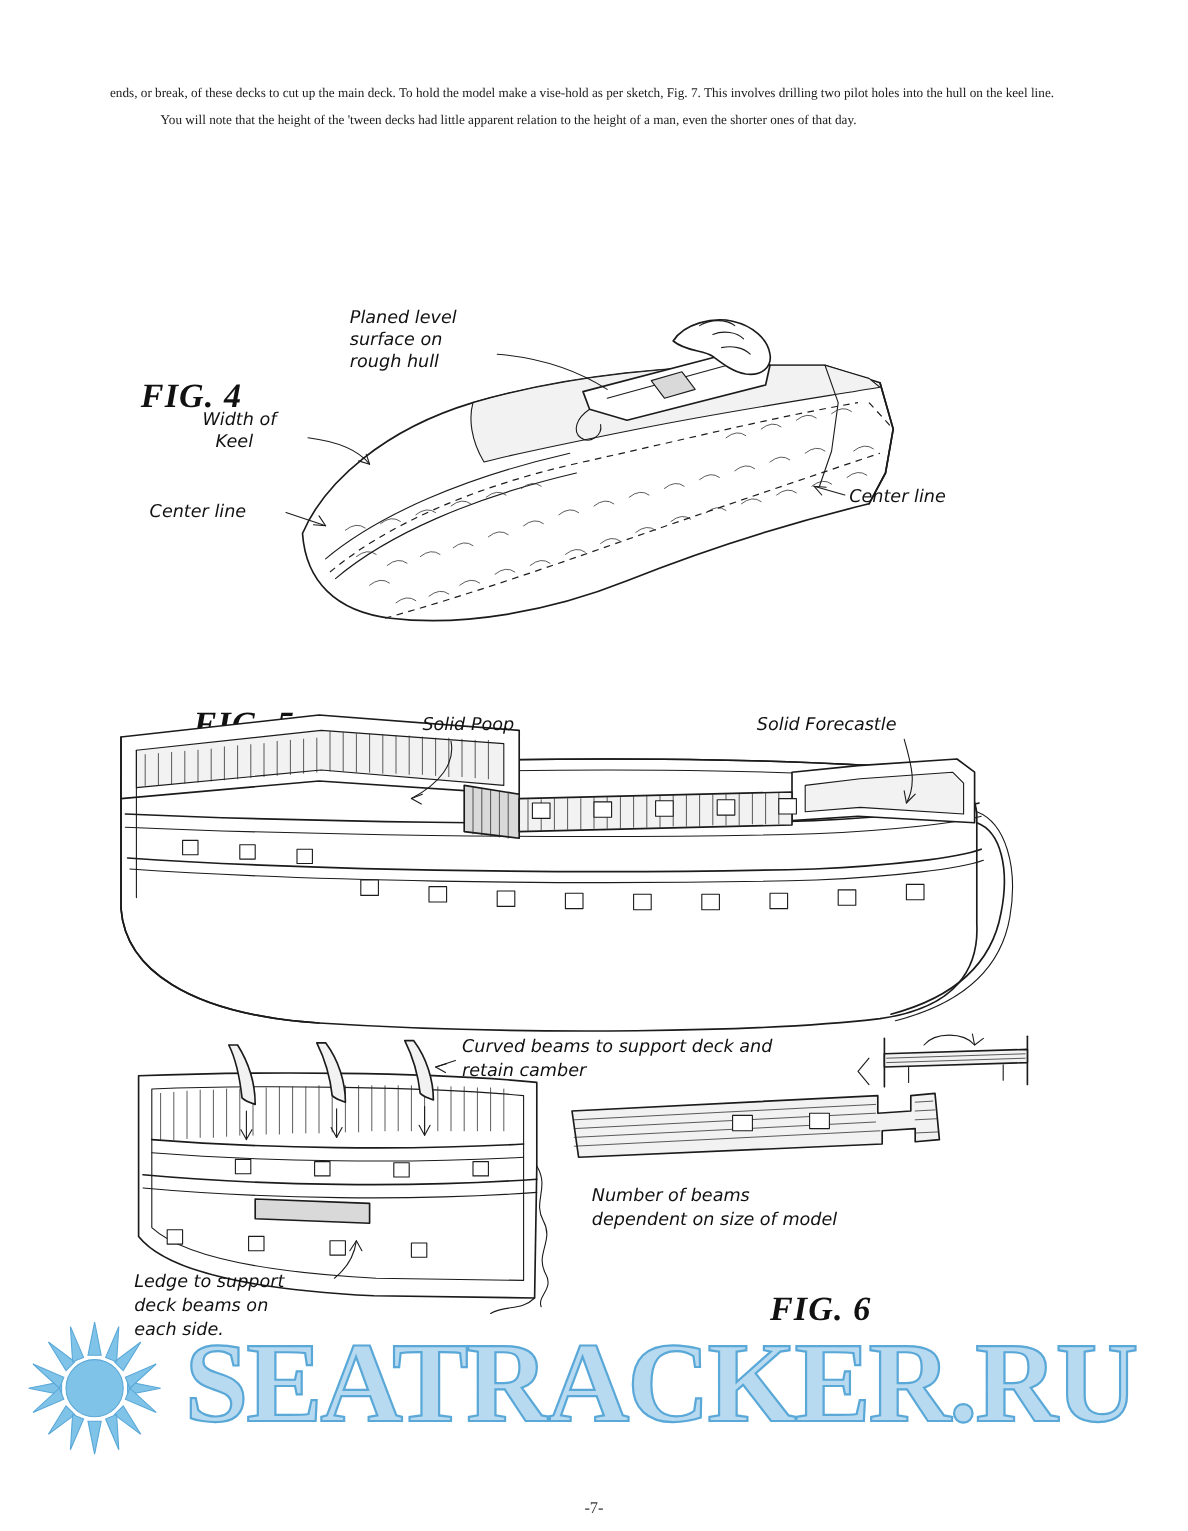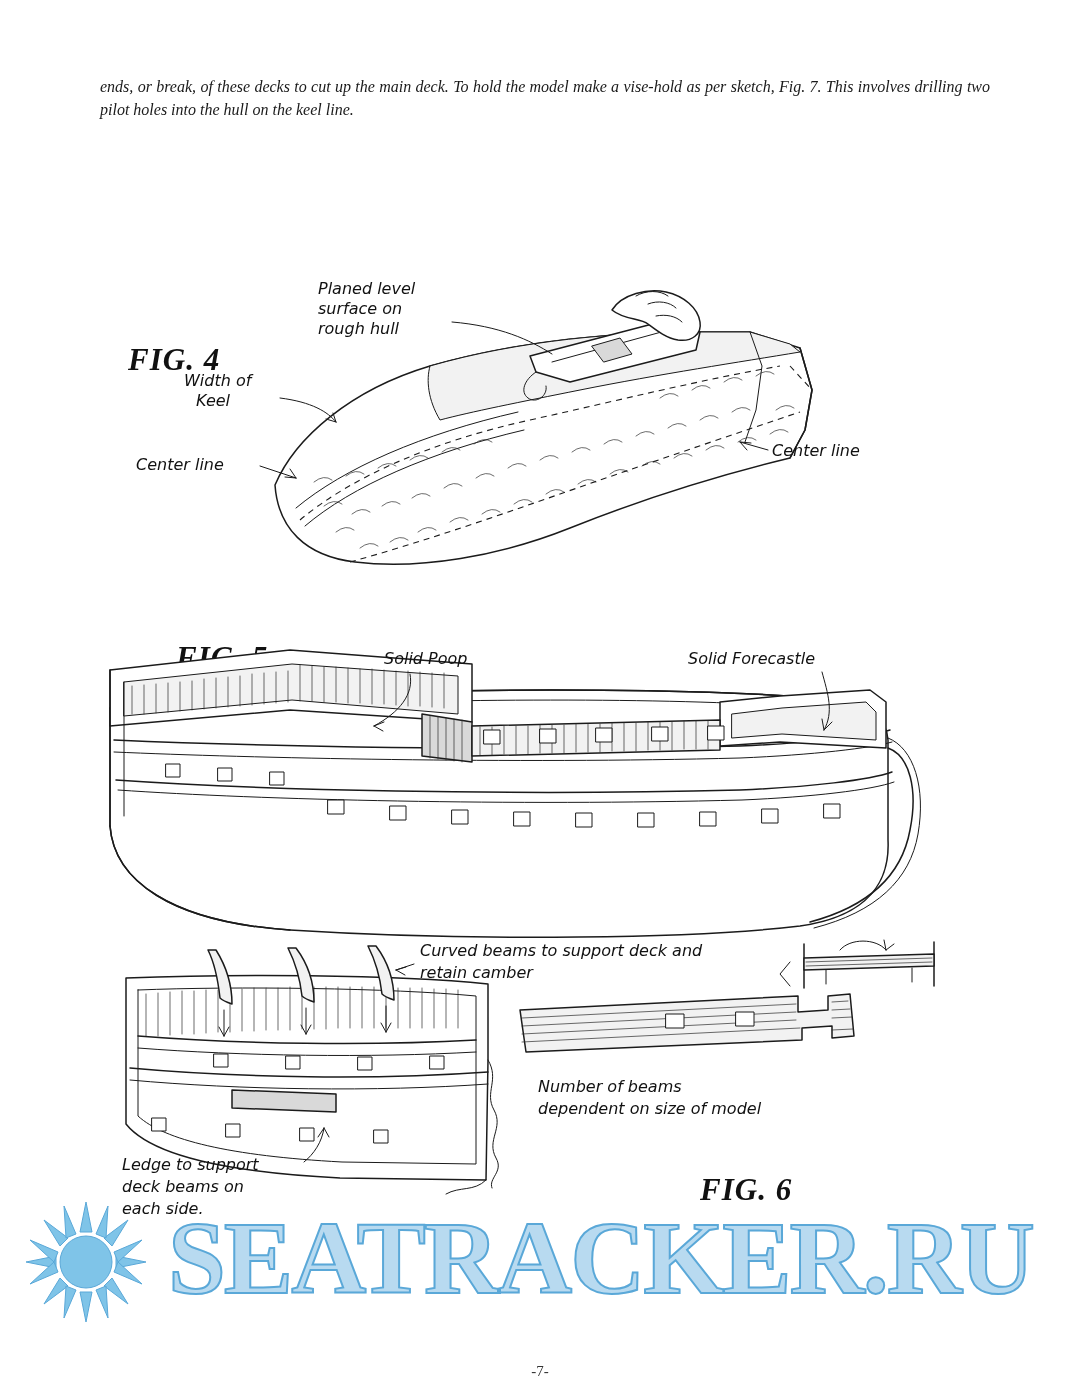--- a/index.html
+++ b/index.html
@@ -3,21 +3,21 @@
 <meta charset="utf-8">
 <style>
   html,body{margin:0;padding:0;background:#fff;}
   body{width:1080px;height:1392px;position:relative;overflow:hidden;
        font-family:"Liberation Serif", serif;color:#1a1a1a;}
 
   .page{position:absolute;inset:0;background:#ffffff;}
 
   
   .text-block{position:absolute;left:100px;top:76px;width:890px;}
-  .para{font-size:16px;line-height:1.42;text-align:justify;margin:0 0 8px 0;font-style:italic;}
+  .para{font-size:12px;line-height:1.42;text-align:justify;margin:0 0 8px 0;}
   .para.indent{text-indent:46px;}
 
   
   .figures{position:absolute;left:0;top:250px;width:1080px;height:1060px;}
 
   svg.fig{position:absolute;overflow:visible;}
 
   .ln{fill:none;stroke:#1b1b1b;stroke-width:1.5;stroke-linecap:round;stroke-linejoin:round;}
   .ln-thin{fill:none;stroke:#1b1b1b;stroke-width:1;stroke-linecap:round;stroke-linejoin:round;}
   .ln-hair{fill:none;stroke:#2b2b2b;stroke-width:0.7;stroke-linecap:round;}
@@ -39,20 +39,21 @@
   .pagenum{position:absolute;left:0;bottom:12px;width:1080px;text-align:center;
            font-size:15px;color:#333;font-family:"Liberation Serif", serif;}
 </style>
 </head>
 <body>
 
 <div class="page">
 
   <div class="text-block">
     <p class="para">ends, or break, of these decks to cut up the main deck. To hold the model make a vise-hold as per sketch, Fig. 7. This involves drilling two pilot holes into the hull on the keel line.</p>
+    <p class="para indent">You will note that the height of the 'tween decks had little apparent relation to the height of a man, even the shorter ones of that day.</p>
   </div>
 
   <div class="figures">
 
     <svg class="fig" style="left:100px;top:20px;" width="820" height="360" viewBox="0 0 820 360">
 
       <text class="figlabel" x="28" y="100">FIG. 4</text>
 
       <g>
         <path class="ln fillw" d="M175,215 C195,168 250,120 330,96 C420,70 520,62 600,62

